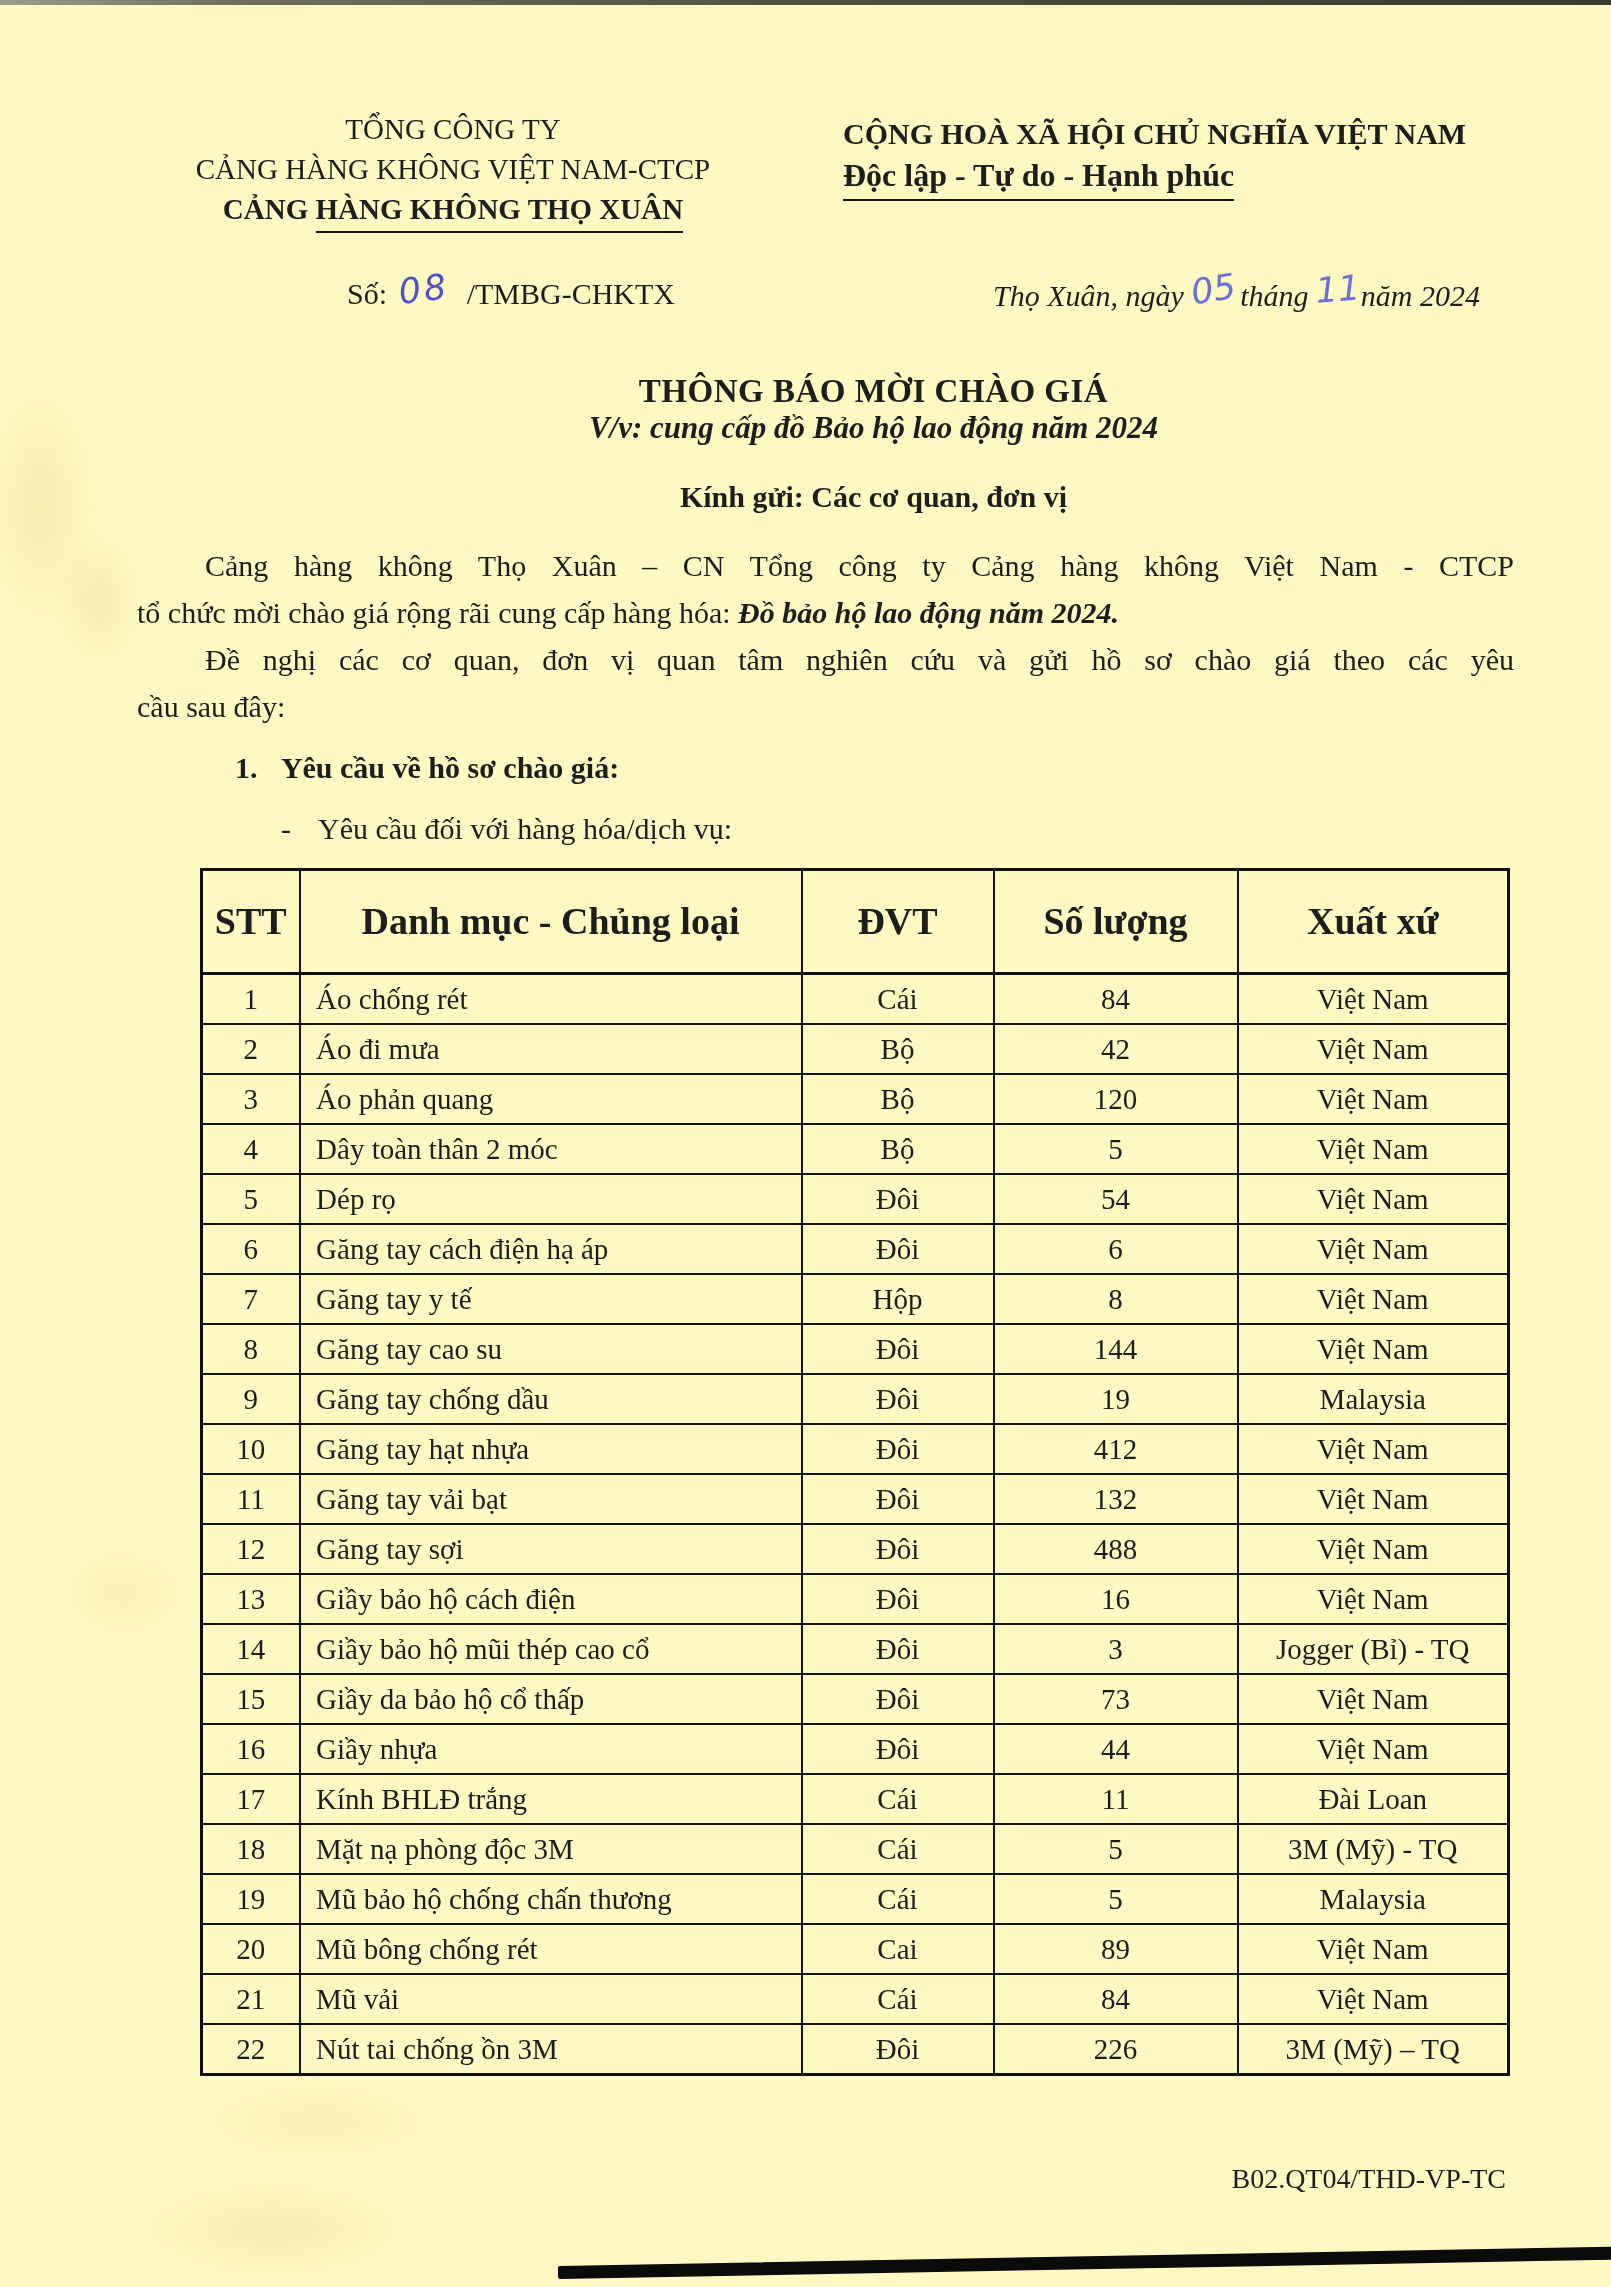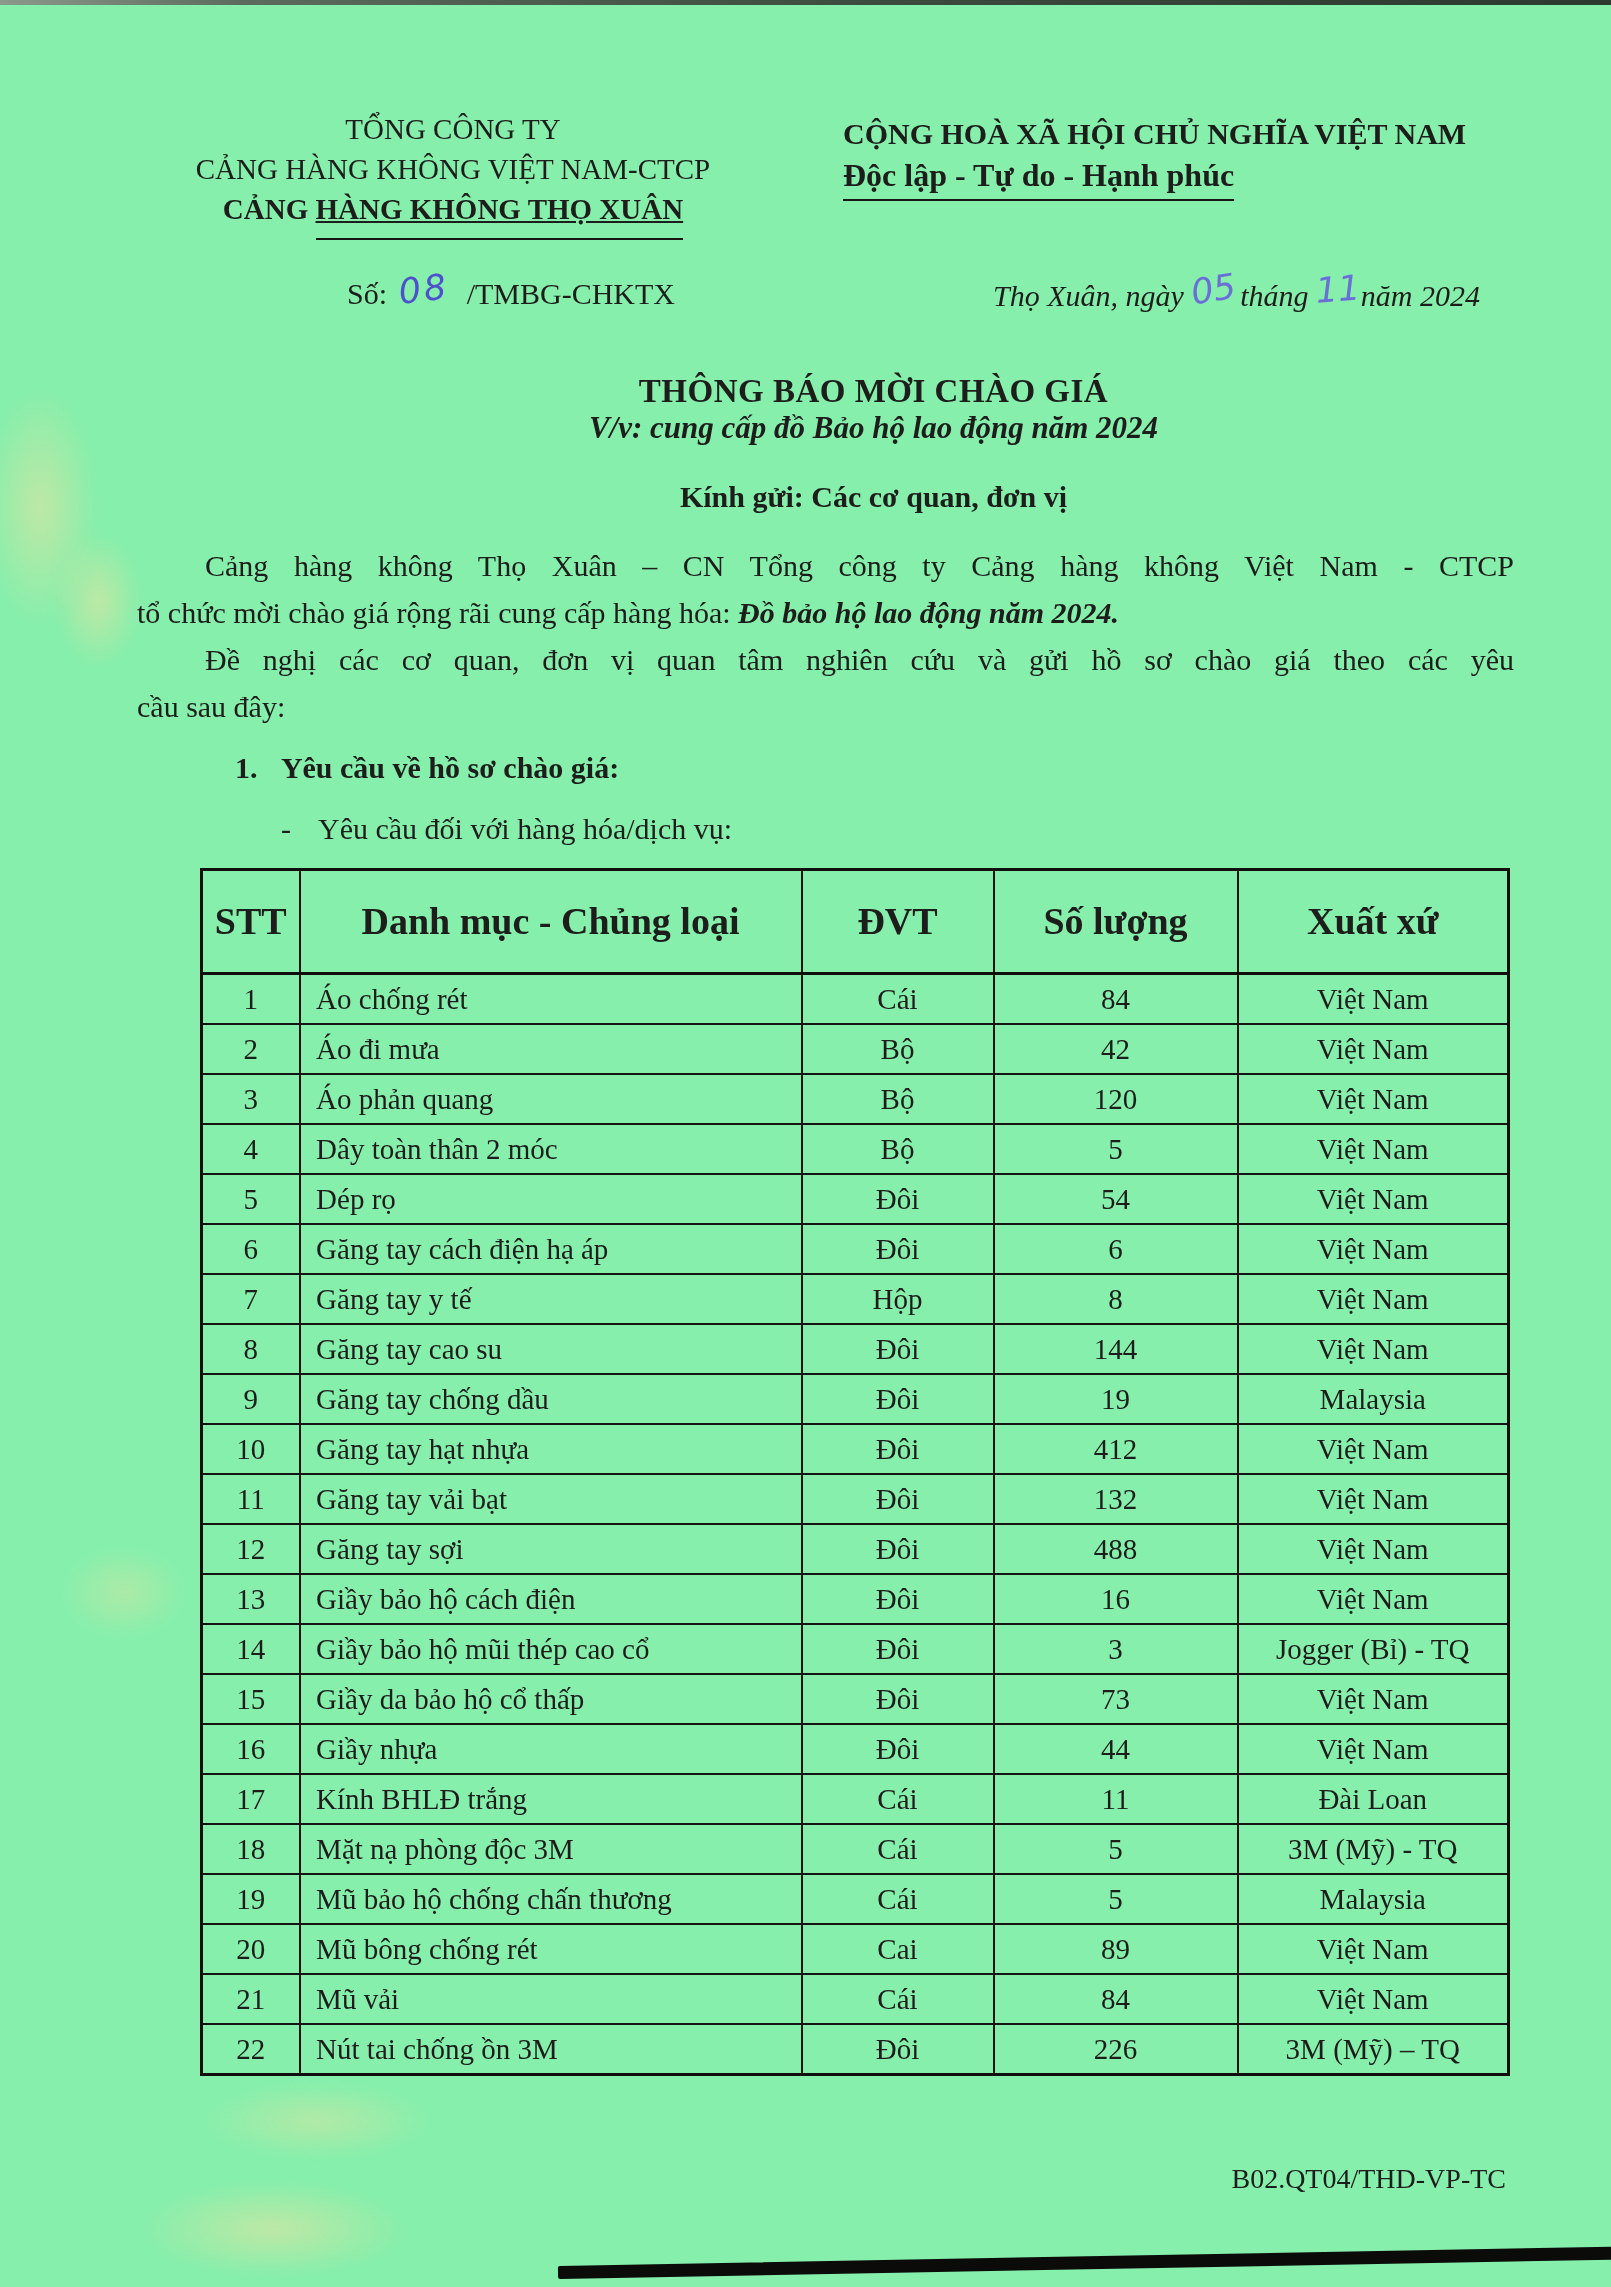--- a/index.html
+++ b/index.html
@@ -1,37 +1,37 @@
 <!DOCTYPE html>
 <html><head>
 <meta charset="utf-8">
 <style>
   html,body{margin:0;padding:0;background:#888;}
   .page{
     position:relative;width:1611px;height:2288px;margin:0 auto;
-    background:#86efac;color:#1d1d1b;
+    background:#fef9c3;color:#1d1d1b;
     font-family:"Liberation Serif","DejaVu Serif",serif;
     overflow:hidden;
   }
   
   .edge-top{position:absolute;top:0;left:0;width:100%;height:4.9px;
     background:linear-gradient(to right,#8a8a85 0%,#55544f 15%,#2e2d2a 55%,#1c1b19 100%);opacity:.85;}
   .edge-bottom{position:absolute;top:2266px;left:558px;width:1112px;height:12.7px;
     background:#0b0b0a;transform:rotate(-1.05deg);transform-origin:left center;border-radius:2px;}
   .smudge{position:absolute;background:radial-gradient(ellipse,rgba(238,226,160,.55),rgba(238,226,160,0) 70%);filter:blur(4.9px);}
   .sm1{left:-17.6px;top:385px;width:117px;height:244px;}
   .sm2{left:54px;top:532px;width:88px;height:137px;}
   .sm3{left:60px;top:1546px;width:127px;height:93px;opacity:.7;}
   .sm4{left:137px;top:2180px;width:273px;height:98px;}
   .sm5{left:200px;top:2082px;width:234px;height:78px;opacity:.8;}
   
   .org{position:absolute;left:146px;top:109px;width:614px;text-align:center;
     font-size:29px;line-height:40px;}
   .org-strong{font-weight:bold;}
-  .u-line{border-bottom:2.9px solid #161614;padding-bottom:13px;text-decoration:underline;}
+  .u-line{border-bottom:2.9px solid #161614;padding-bottom:6px;}
   .republic{position:absolute;left:843px;top:113px;width:673px;}
   .rep1{font-size:30px;font-weight:bold;line-height:41px;}
   .rep2{display:inline-block;font-size:32px;font-weight:bold;margin-top:2.9px;
     border-bottom:2.9px solid #161614;padding-bottom:4.9px;}
   
   .refline{position:absolute;left:347px;top:277px;font-size:30px;}
   .hand{color:#4d52cc;font-family:"DejaVu Sans",sans-serif;font-style:italic;
     display:inline-block;font-size:35px;line-height:29px;}
   .hand-08{transform:rotate(-7deg) translateY(-2.9px);margin:0 17.6px 0 11.7px;letter-spacing:2.9px;}
   .dateline{position:absolute;right:131px;top:279px;font-size:30px;font-style:italic;}

